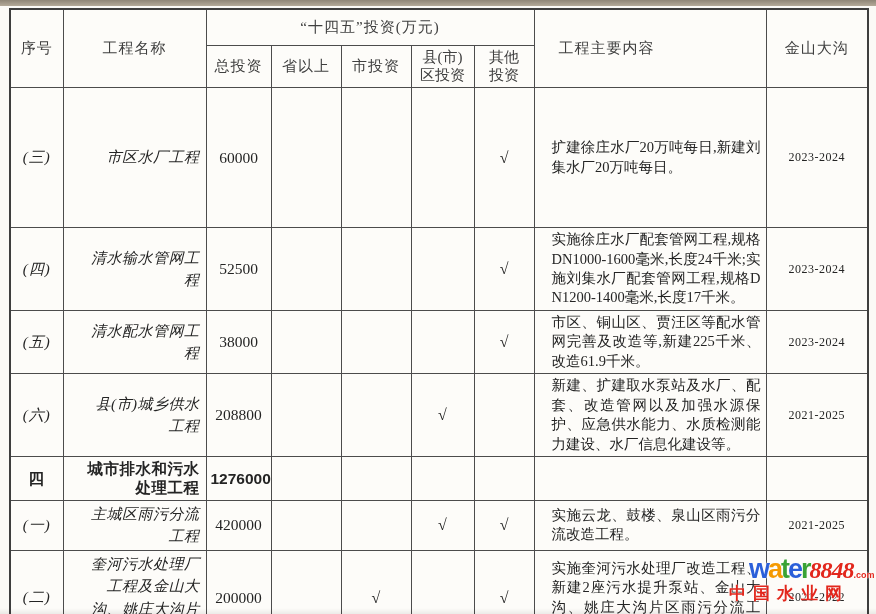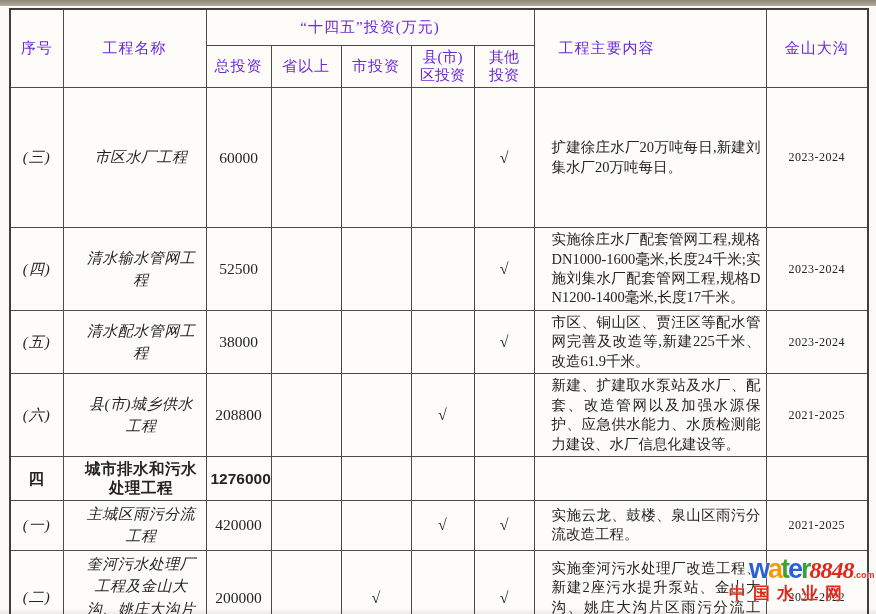--- a/index.html
+++ b/index.html
@@ -25,27 +25,27 @@
   }
   .doc th,.doc td{
     border:1.5px solid #4c4c4c;
     vertical-align:middle;
     padding:2px 4px;
     overflow:hidden;
   }
   .doc{border:2px solid #3e3e3e;}
   th{
     font-weight:normal;font-size:15px;letter-spacing:1px;
-    color:#6d28d9;text-align:center;
+    color:#404040;text-align:center;
   }
   th.group{letter-spacing:1px;}
   th.wrap{white-space:pre-line;line-height:1.25;letter-spacing:0;}
   td.c-no{text-align:center;font-size:15px;font-style:italic;letter-spacing:1px;}
   td.c-name{
-    text-align:center;padding-left:19px;padding-right:6px;
+    text-align:right;padding-left:19px;padding-right:6px;
     font-size:15px;font-style:italic;line-height:1.5;
     word-break:break-all;letter-spacing:0.5px;
   }
   td.c-num{text-align:center;font-size:15.5px;font-style:normal;}
   td.c-check{text-align:center;font-size:16px;}
   td.c-content{
     text-align:left;padding-left:17px;padding-right:5px;
     font-size:14.5px;line-height:1.34;word-break:break-all;
     text-align:justify;
   }

